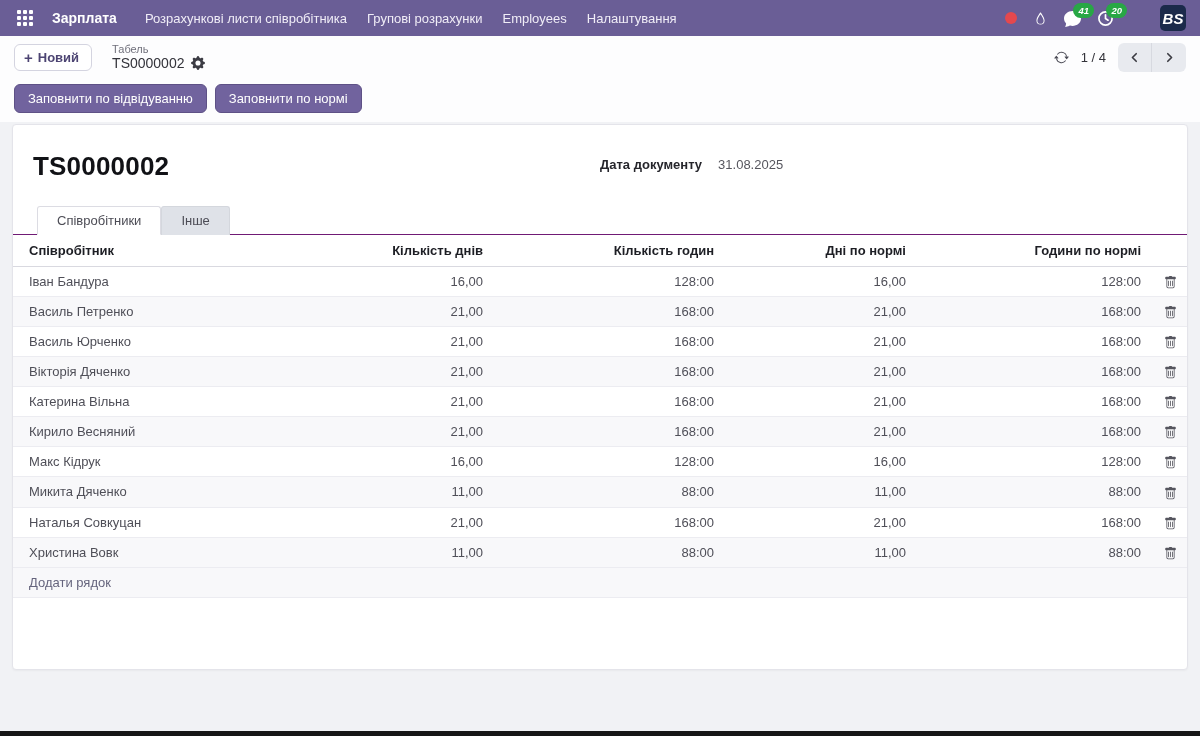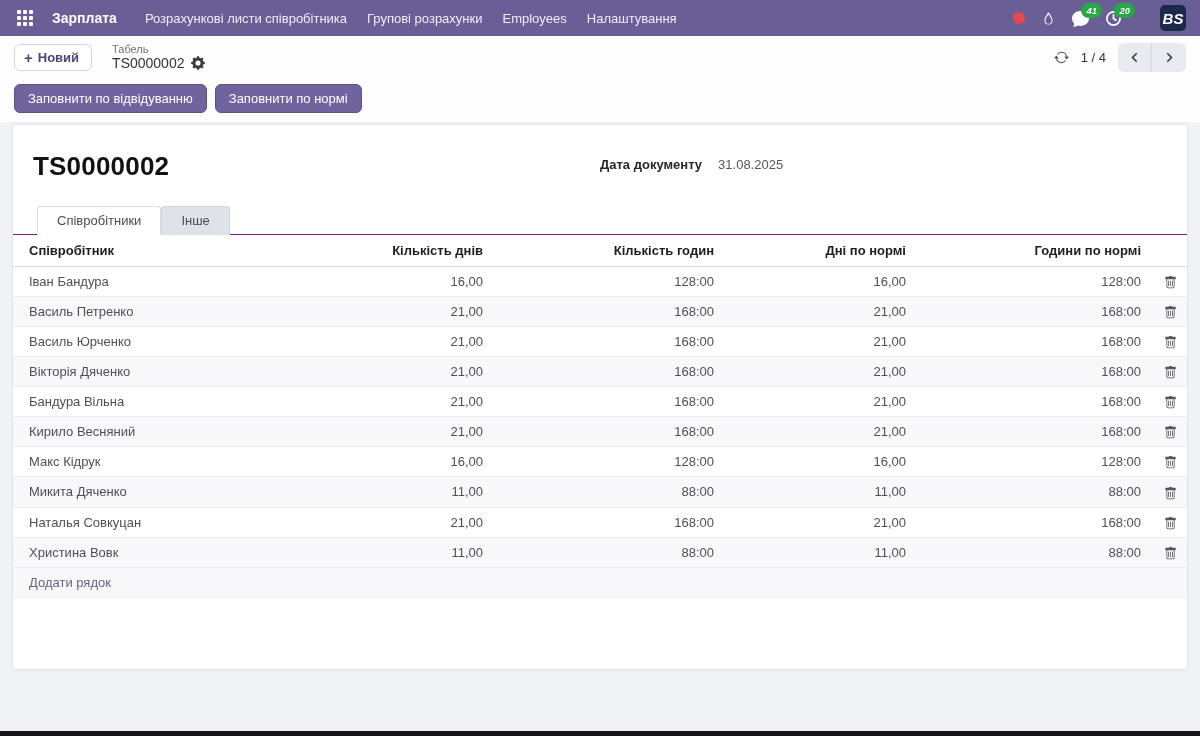--- a/index.html
+++ b/index.html
@@ -136,21 +136,21 @@
       <svg width="15" height="15" viewBox="0 0 24 24" fill="#fff">
           <path d="M12 2C12 2 5.5 10 5.5 15a6.5 6.5 0 0 0 13 0C18.5 10 12 2 12 2zm0 18.5a5 5 0 0 1-5-5c0-3.3 3.4-8.4 5-10.5 1.6 2.1 5 7.2 5 10.5a5 5 0 0 1-5 5z"></path>
         </svg>
     </span>
     <span class="tray-icon">
       <svg width="17" height="17" viewBox="0 0 16 16" fill="#fff">
           <path d="M8 15c4.418 0 8-3.134 8-7s-3.582-7-8-7-8 3.134-8 7c0 1.76.743 3.37 1.97 4.6-.097 1.016-.417 2.13-.771 2.966-.079.186.074.394.273.362 2.256-.37 3.597-.938 4.18-1.234A9.06 9.06 0 0 0 8 15z"></path>
         </svg>
       <span class="badge">41</span>
     </span>
-    <span class="tray-icon" style="">
+    <span class="tray-icon" style="margin-right:8px;">
       <svg width="17" height="17" viewBox="0 0 16 16" fill="none" stroke="#fff" stroke-width="1.6">
         <circle cx="8" cy="8" r="6.2"></circle>
           <path d="M8 4.5V8l2.4 1.6" stroke-linecap="round"></path>
       </svg>
       <span class="badge">20</span>
     </span>
     <span class="avatar">BS</span>
   </div>
 </header>
 
@@ -293,21 +293,21 @@
         <svg width="13" height="13" viewBox="0 0 16 16" fill="currentColor">
           <path d="M5.5 5.5A.5.5 0 0 1 6 6v6a.5.5 0 0 1-1 0V6a.5.5 0 0 1 .5-.5zm2.5 0a.5.5 0 0 1 .5.5v6a.5.5 0 0 1-1 0V6a.5.5 0 0 1 .5-.5zm3 .5a.5.5 0 0 0-1 0v6a.5.5 0 0 0 1 0V6z"></path>
           <path d="M14.5 3a1 1 0 0 1-1 1H13v9a2 2 0 0 1-2 2H5a2 2 0 0 1-2-2V4h-.5a1 1 0 0 1-1-1V2a1 1 0 0 1 1-1H6a1 1 0 0 1 1-1h2a1 1 0 0 1 1 1h3.5a1 1 0 0 1 1 1v1zM4.118 4 4 4.059V13a1 1 0 0 0 1 1h6a1 1 0 0 0 1-1V4.059L11.882 4H4.118zM2.5 3V2h11v1h-11z"></path>
         </svg>
       </span>
     </td>
   </tr>
 
 
   <tr>
-    <td>Бандура Вільна</td>
+    <td>Катерина Вільна</td>
     <td>21,00</td>
     <td>168:00</td>
     <td>21,00</td>
     <td>168:00</td>
     <td class="c-trash">
       <span class="trash">
         <svg width="13" height="13" viewBox="0 0 16 16" fill="currentColor">
           <path d="M5.5 5.5A.5.5 0 0 1 6 6v6a.5.5 0 0 1-1 0V6a.5.5 0 0 1 .5-.5zm2.5 0a.5.5 0 0 1 .5.5v6a.5.5 0 0 1-1 0V6a.5.5 0 0 1 .5-.5zm3 .5a.5.5 0 0 0-1 0v6a.5.5 0 0 0 1 0V6z"></path>
           <path d="M14.5 3a1 1 0 0 1-1 1H13v9a2 2 0 0 1-2 2H5a2 2 0 0 1-2-2V4h-.5a1 1 0 0 1-1-1V2a1 1 0 0 1 1-1H6a1 1 0 0 1 1-1h2a1 1 0 0 1 1 1h3.5a1 1 0 0 1 1 1v1zM4.118 4 4 4.059V13a1 1 0 0 0 1 1h6a1 1 0 0 0 1-1V4.059L11.882 4H4.118zM2.5 3V2h11v1h-11z"></path>
         </svg>

